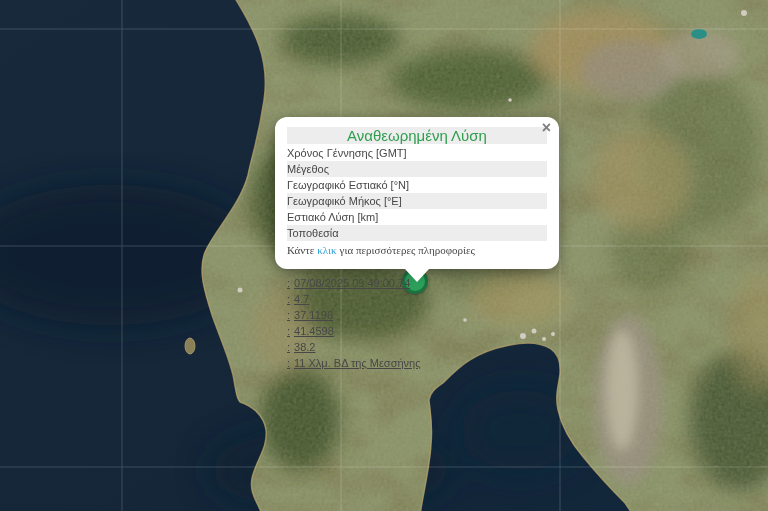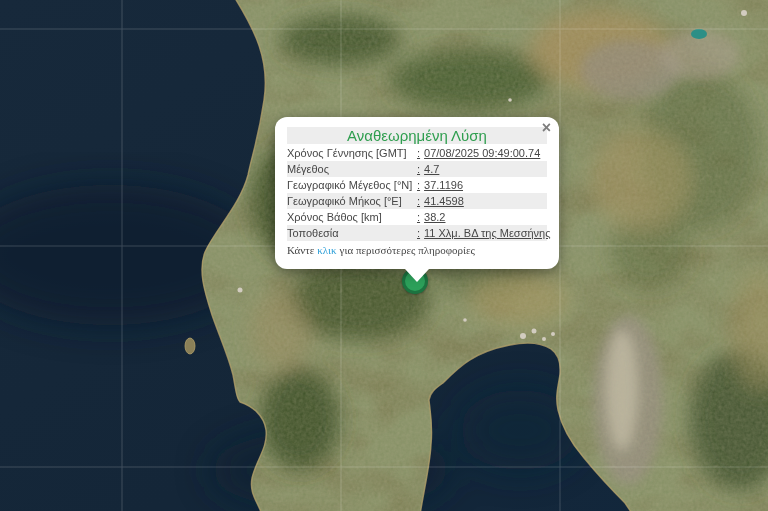--- a/index.html
+++ b/index.html
@@ -31,21 +31,21 @@
   }
   .popup-close{
     position:absolute;top:3px;right:8px;color:#7d7d7d;font-size:16px;line-height:16px;
     font-weight:bold;cursor:pointer;background:none;border:none;padding:0;
     font-family:"Liberation Sans",sans-serif;
   }
   .ptitle{
     background:var(--stripe);text-align:center;color:var(--title-green);
     font-size:15px;height:17px;line-height:17px;margin-bottom:1px;
   }
-  .prow{display:flex;height:16px;line-height:16px;white-space:nowrap;}
+  .prow{display:flex;height:16px;line-height:16px;white-space:nowrap;flex-direction:column;}
   .prow.striped{background:var(--stripe);}
   .plabel{width:130px;flex:0 0 130px;overflow:hidden;}
   .pvalue{flex:1;text-decoration:underline;}
   .pvalue .colon{font-style:normal;margin-right:4px;}
   .pfooter{height:17px;line-height:17px;margin-top:1px;white-space:nowrap;font-family:Liberation Serif, serif;}
   .pfooter .pre{margin-right:3px;}
   .pfooter a{color:var(--link-blue);text-decoration:none;margin-right:3px;cursor:pointer;}
 </style>
 </head>
 <body>
@@ -176,29 +176,29 @@
 
     <div class="prow">
       <span class="plabel">Χρόνος Γέννησης [GMT]</span>
       <span class="pvalue"><span class="colon">:</span><span>07/08/2025 09:49:00.74</span></span>
     </div>
     <div class="prow striped">
       <span class="plabel">Μέγεθος</span>
       <span class="pvalue"><span class="colon">:</span><span>4.7</span></span>
     </div>
     <div class="prow">
-      <span class="plabel">Γεωγραφικό Μέγεθος [°N]</span>
+      <span class="plabel">Γεωγραφικό Εστιακό [°N]</span>
       <span class="pvalue"><span class="colon">:</span><span>37.1196</span></span>
     </div>
     <div class="prow striped">
       <span class="plabel">Γεωγραφικό Μήκος [°E]</span>
       <span class="pvalue"><span class="colon">:</span><span>41.4598</span></span>
     </div>
     <div class="prow">
-      <span class="plabel">Χρόνος Βάθος [km]</span>
+      <span class="plabel">Εστιακό Λύση [km]</span>
       <span class="pvalue"><span class="colon">:</span><span>38.2</span></span>
     </div>
     <div class="prow striped">
       <span class="plabel">Τοποθεσία</span>
       <span class="pvalue"><span class="colon">:</span><span>11 Χλμ. ΒΔ της Μεσσήνης</span></span>
     </div>
 
     <div class="pfooter">
       <span class="pre">Κάντε</span><a>κλικ</a><span>για περισσότερες πληροφορίες</span>
     </div>

